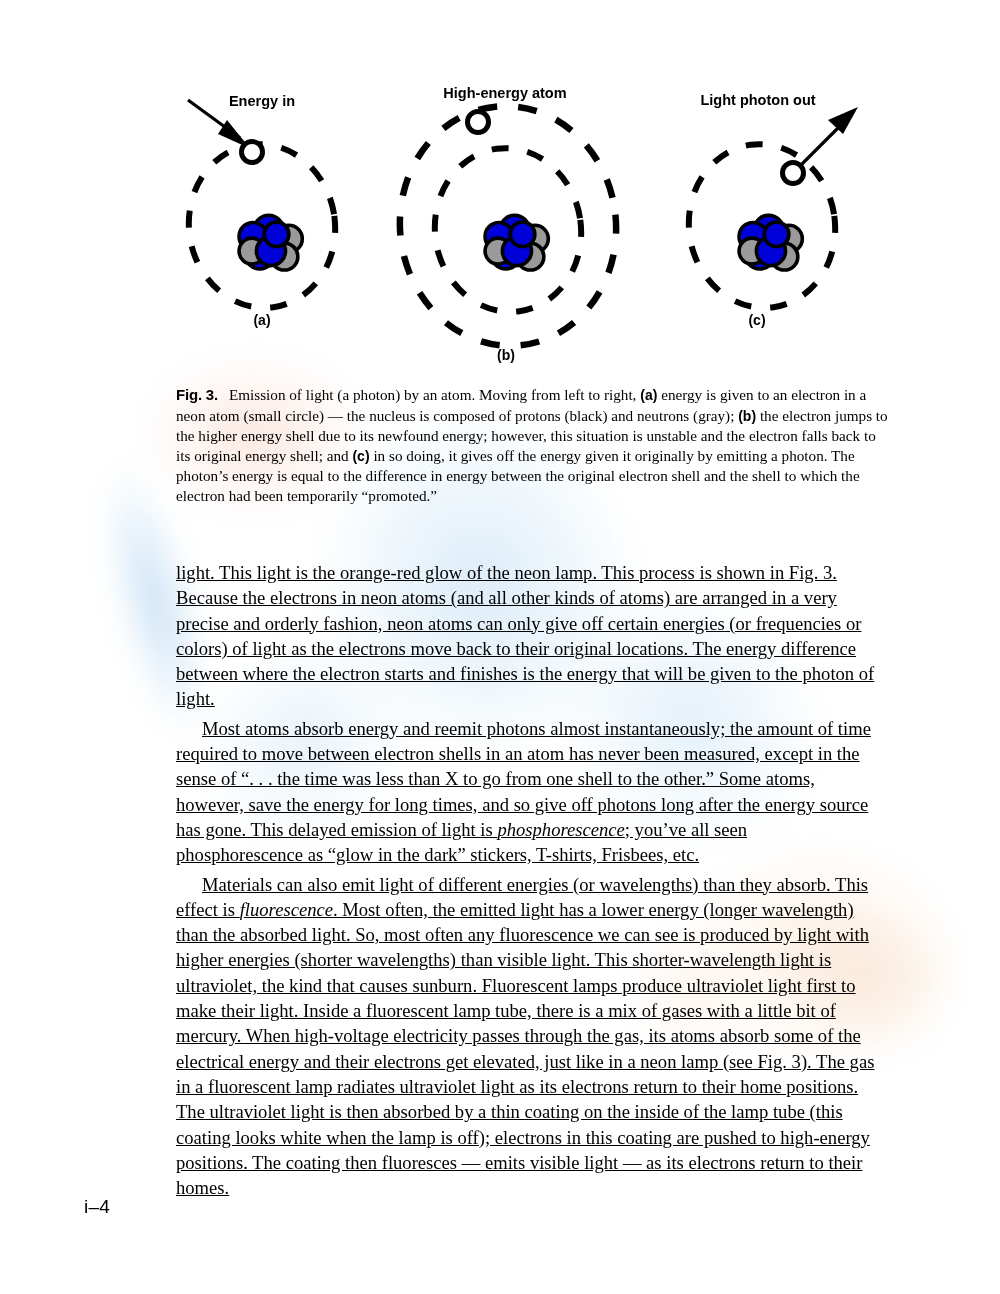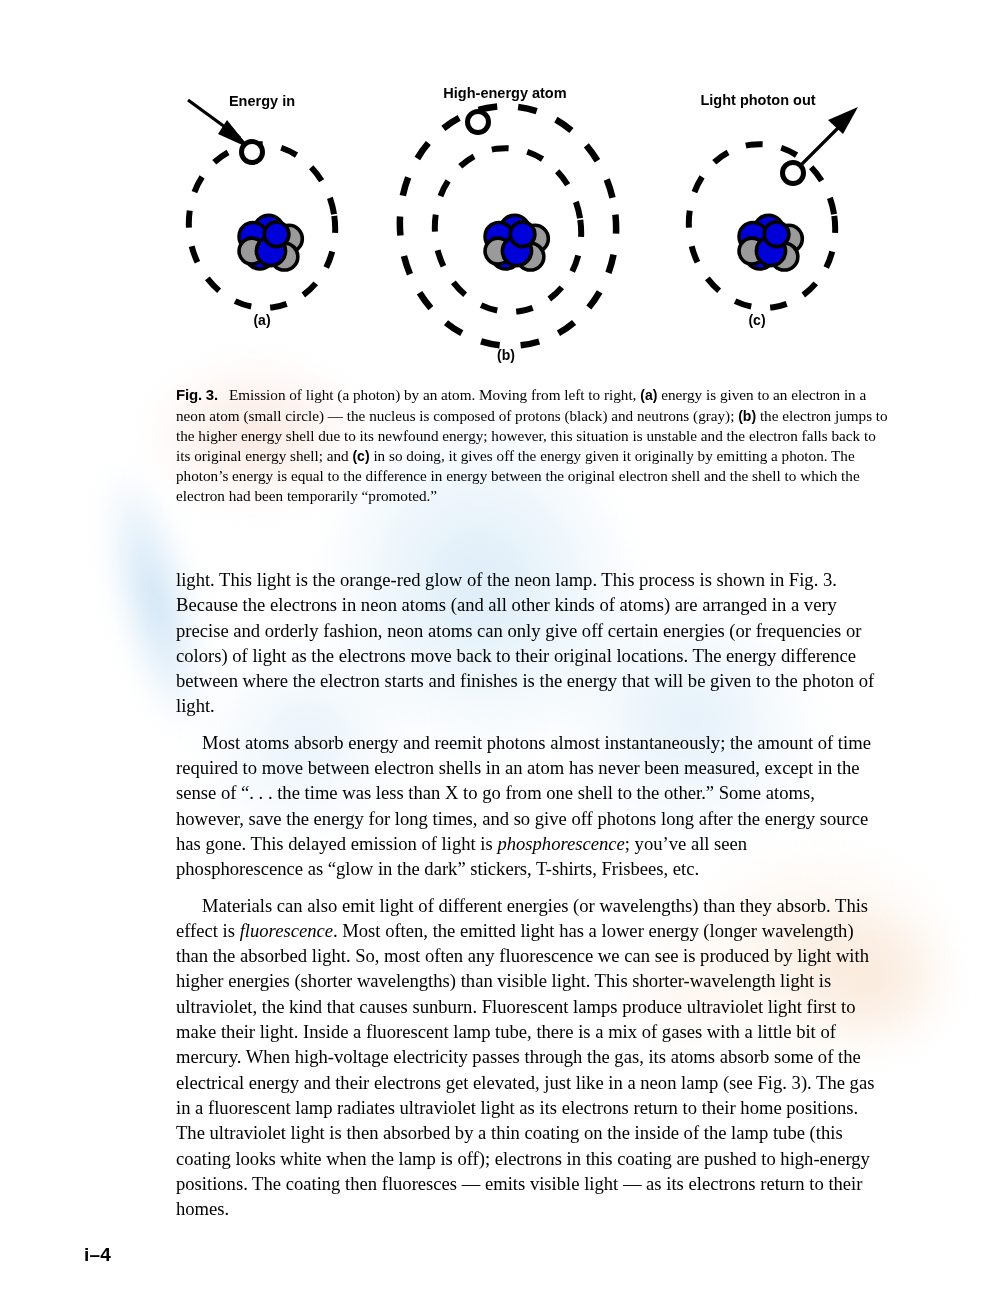--- a/index.html
+++ b/index.html
@@ -100,37 +100,37 @@
   #body-text {
     position: absolute;
     left: 176px;
     top: 556px;
     width: 700px;
     font-size: 18.6px;
     line-height: 25.3px;
     z-index: 3;
   }
   #body-text p {
-    margin: 11px 0 0 0;
+    margin: 4px 0 0 0;
     text-align: left;
+    text-decoration: underline;
   }
   #body-text p + p { text-indent: 26px; }
   #body-text i { font-style: italic; }
 
   
   #folio {
     position: absolute;
     left: 84px;
     top: 1196px;
     font-family: "Liberation Sans", sans-serif;
-    font-weight: bold;
+    font-weight: normal;
     font-size: 19px;
     letter-spacing: 0.2px;
     z-index: 3;
-    margin-top: 48px;
   }
 </style>
 </head>
 <body>
 
 <div class="wm wm-peach-1"></div>
 <div class="wm wm-blue-1"></div>
 <div class="wm wm-blue-2"></div>
 <div class="wm wm-blue-4"></div>
 <div class="wm wm-blue-3"></div>

